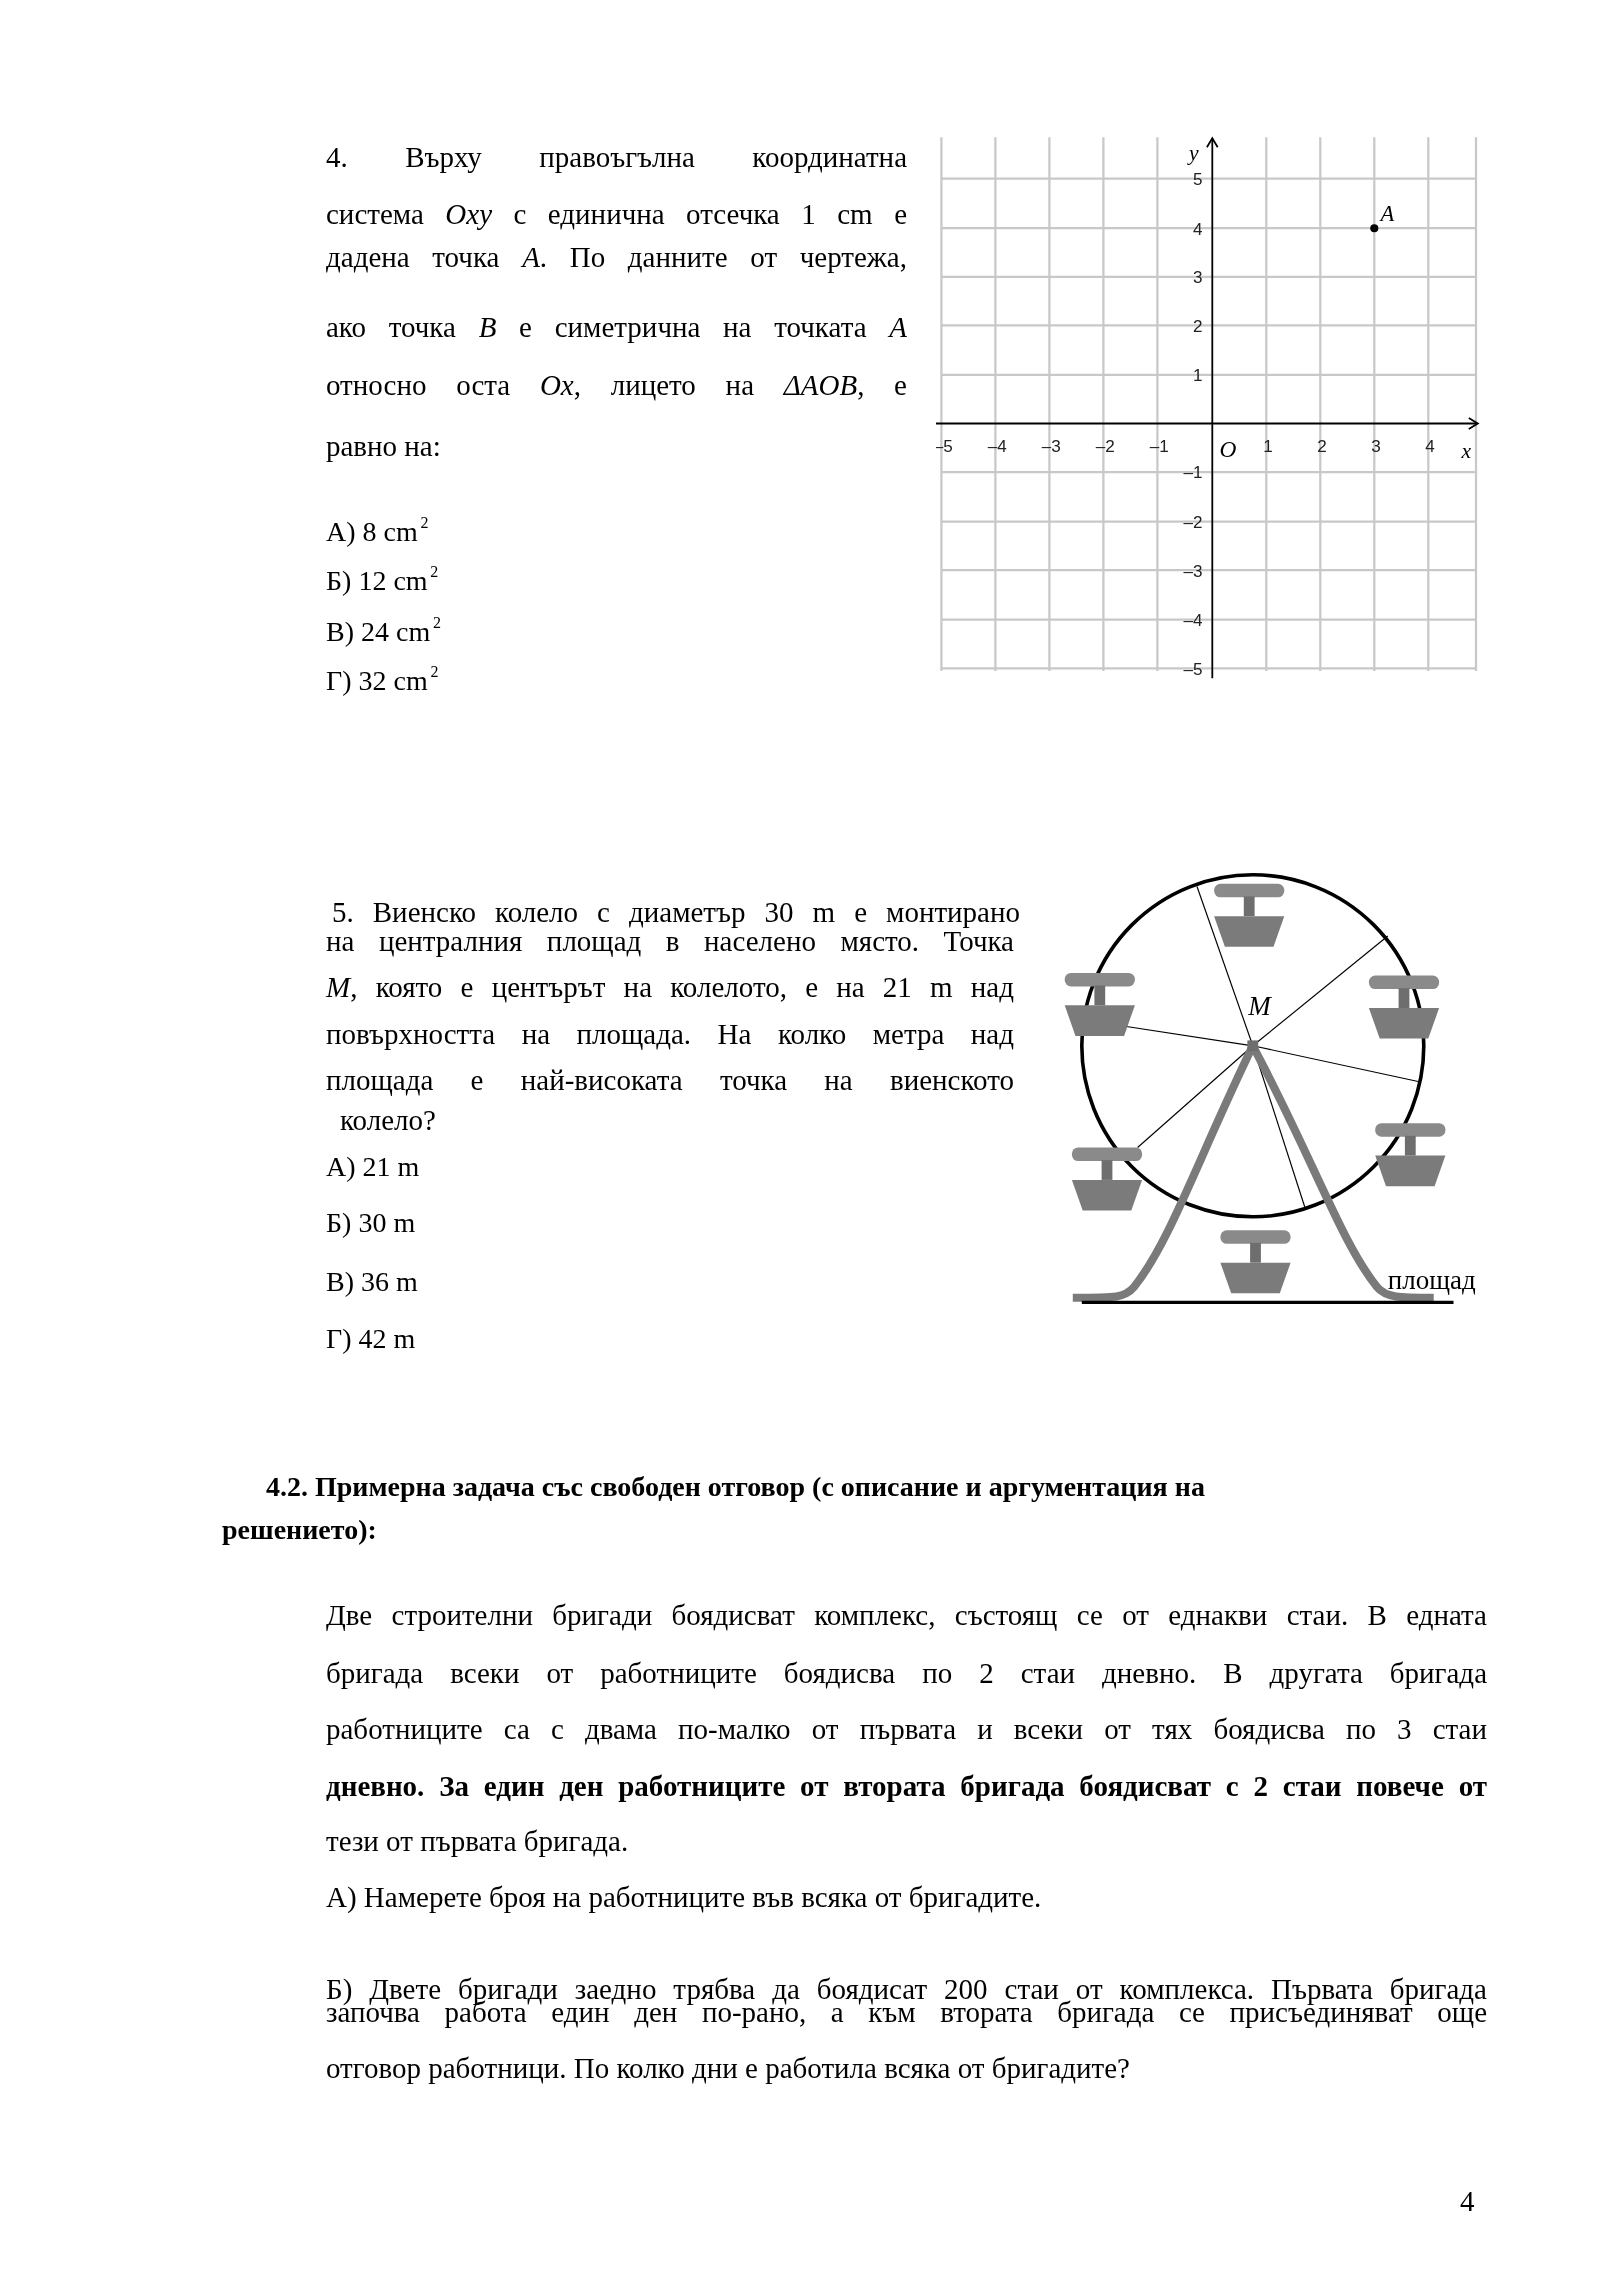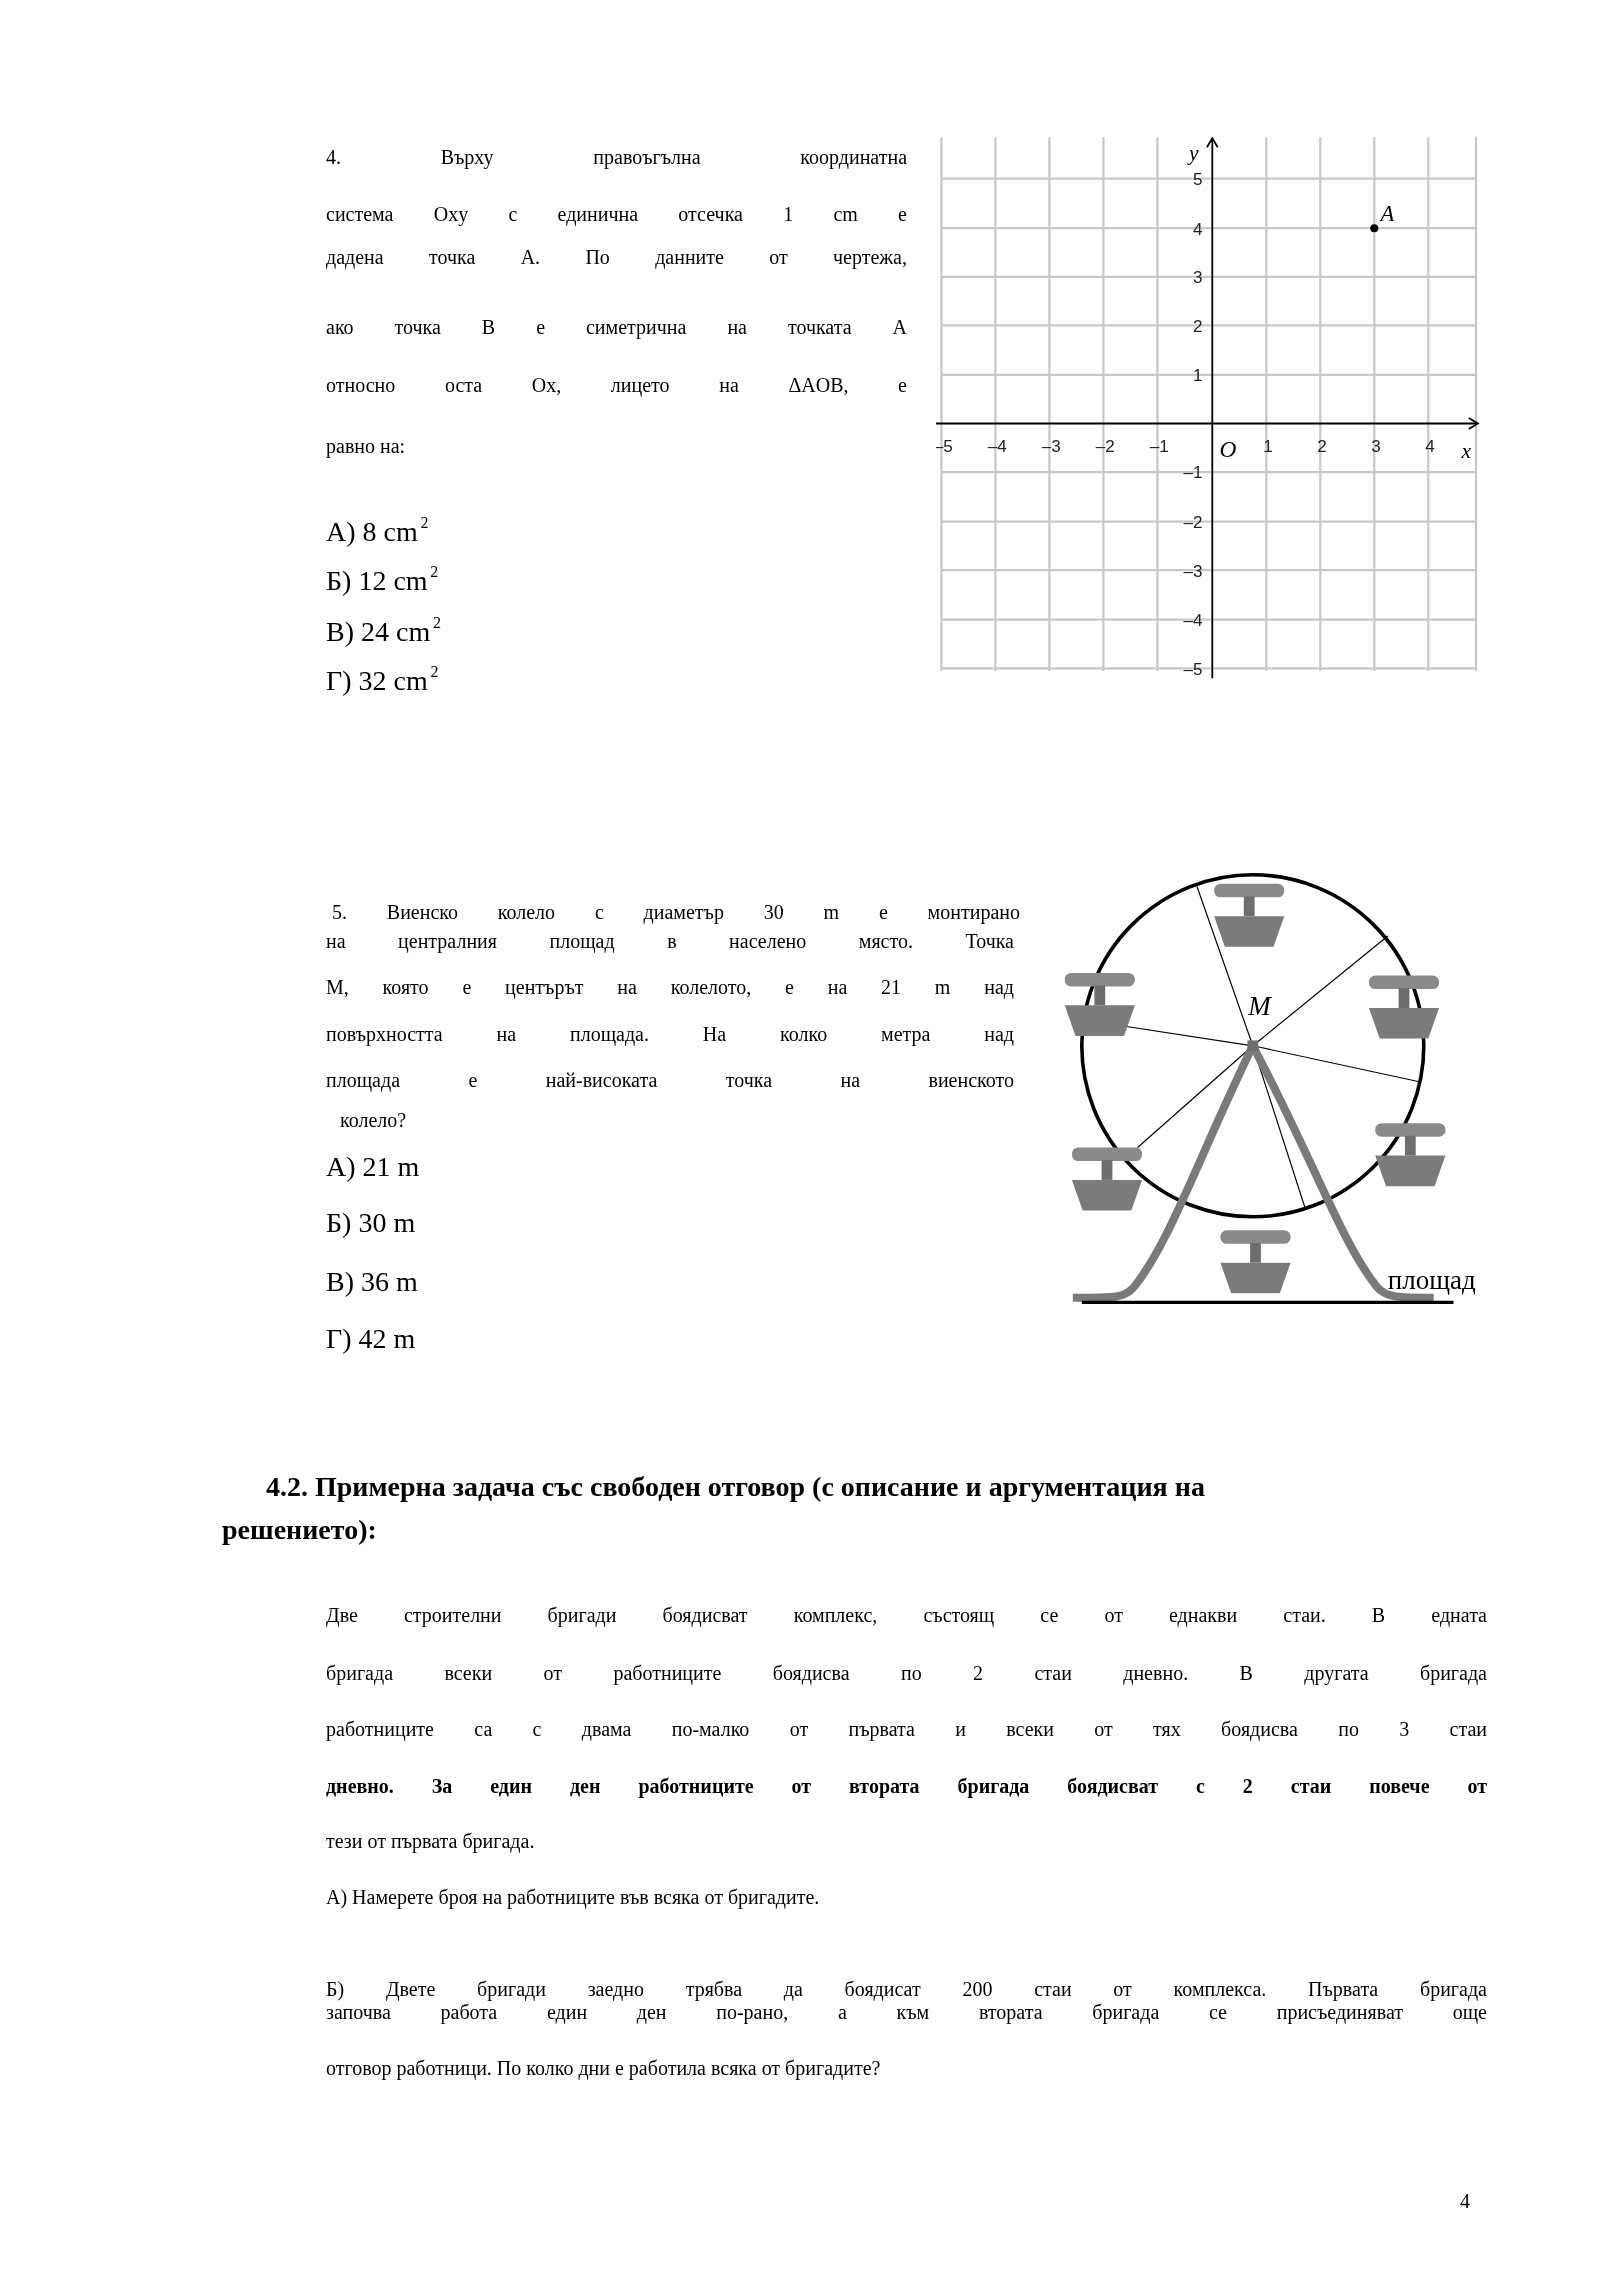--- a/index.html
+++ b/index.html
@@ -1,22 +1,22 @@
 <!DOCTYPE html>
 <html style="font-size:14.4px"><head>
 <meta charset="utf-8">
 <style>
   html,body{margin:0;padding:0;background:#fff;}
   body{width:1616px;height:2295px;position:relative;overflow:hidden;font-family:"Liberation Serif",serif;color:#000;}
   .abs{position:absolute;}
-  .line{position:absolute;font-size:20px;line-height:32px;white-space:nowrap;}
+  .line{position:absolute;font-size:29px;line-height:32px;white-space:nowrap;}
   .just{text-align:justify;text-align-last:justify;}
   .opt{position:absolute;font-size:28px;line-height:32px;white-space:nowrap;}
   .opt sup{font-size:16px;vertical-align:12.6px;margin-left:2.7px;}
-  .it{}
+  .it{font-style:italic;}
   .bold{font-weight:bold;}
   svg text{font-family:"Liberation Sans",sans-serif;}
 </style>
 </head>
 <body>
 
 <div>
   <div class="line just" style="left:326px;top:141px;width:581px;">
     <span>4.</span>
     <span>Върху</span>

